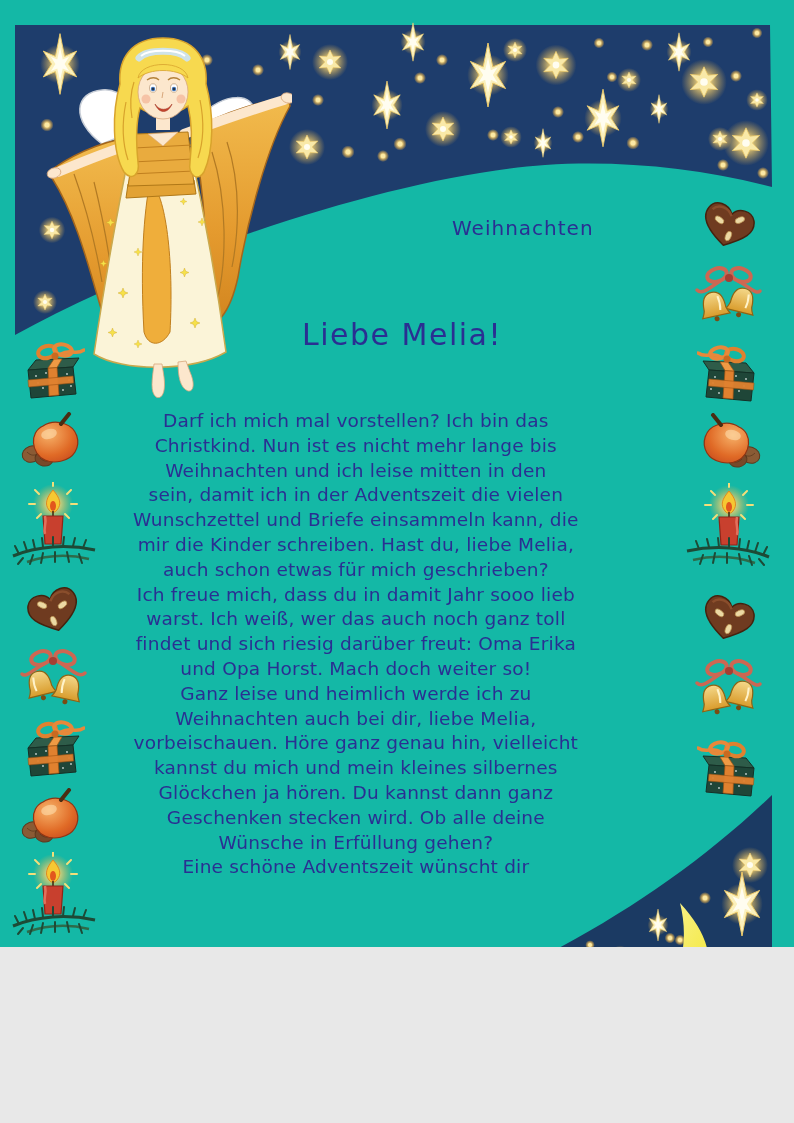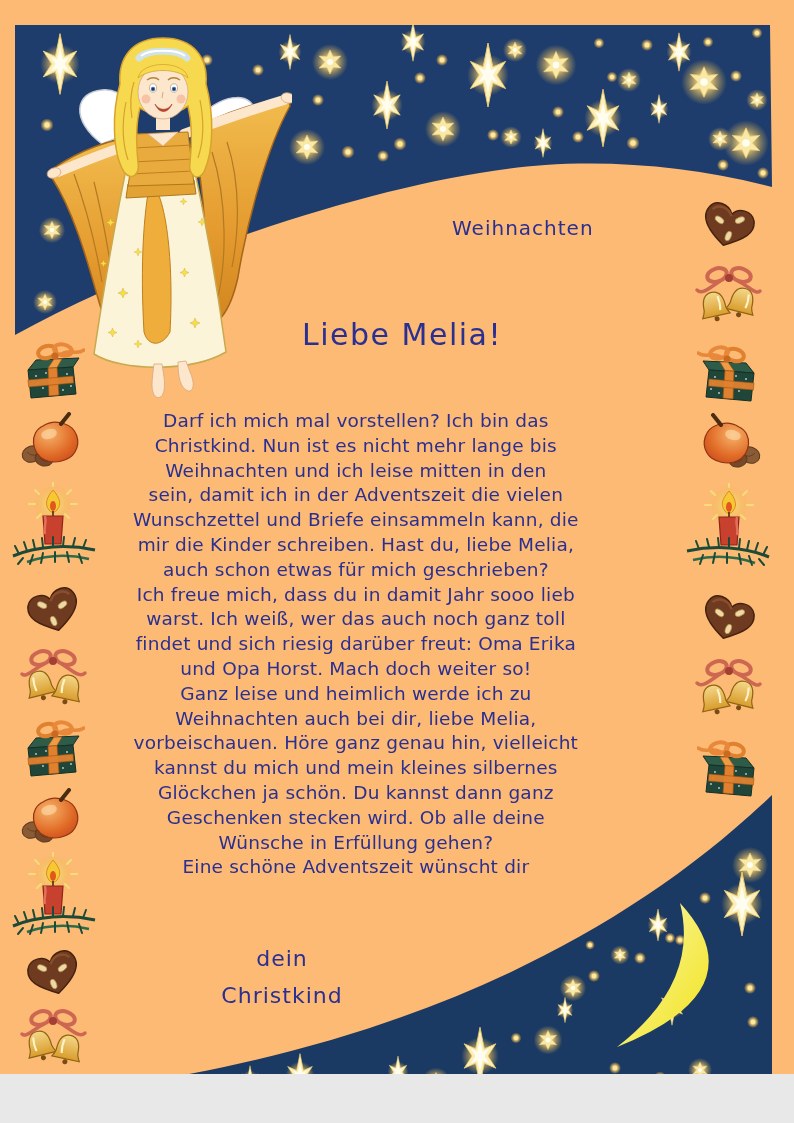--- a/index.html
+++ b/index.html
@@ -1,18 +1,18 @@
 <!DOCTYPE html>
 <html><head>
 <meta charset="utf-8">
 <style>
   html,body{margin:0;padding:0;background:#e8e8e8;}
   .page{
-    position:relative;width:794px;height:1074px;margin:0 auto;
-    background:#fdba74;overflow:hidden;
+    position:relative;width:794px;height:947px;margin:0 auto;
+    background:#14b8a6;overflow:hidden;
     font-family:"DejaVu Sans","Liberation Sans",sans-serif;
   }
   .page svg{display:block;}
   #bg-svg{position:absolute;left:0;top:0;}
   .abs{position:absolute;}
   .ink{color:#2a2f92;}
   .doc-topic{left:452px;top:216px;font-size:20px;letter-spacing:1px;}
   .greeting{left:302px;top:317px;font-size:30px;letter-spacing:1.5px;}
   .letter-body{left:133px;top:409px;font-size:18.5px;line-height:24.8px;letter-spacing:.2px;}
   .letter-body div{white-space:nowrap;text-align:center;}
@@ -315,21 +315,21 @@
       <div>mir die Kinder schreiben. Hast du, liebe Melia,</div>
       <div>auch schon etwas für mich geschrieben?</div>
       <div>Ich freue mich, dass du in damit Jahr sooo lieb</div>
       <div>warst. Ich weiß, wer das auch noch ganz toll</div>
       <div>findet und sich riesig darüber freut: Oma Erika</div>
       <div>und Opa Horst. Mach doch weiter so!</div>
       <div>Ganz leise und heimlich werde ich zu</div>
       <div>Weihnachten auch bei dir, liebe Melia,</div>
       <div>vorbeischauen. Höre ganz genau hin, vielleicht</div>
       <div>kannst du mich und mein kleines silbernes</div>
-      <div>Glöckchen ja schön. Du kannst dann ganz</div>
+      <div>Glöckchen ja hören. Du kannst dann ganz</div>
       <div>Geschenken stecken wird. Ob alle deine</div>
       <div>Wünsche in Erfüllung gehen?</div>
       <div>Eine schöne Adventszeit wünscht dir</div>
     </div>
   <div class="abs ink signature" id="signature">
       <div>dein</div>
       <div>Christkind</div>
     </div>
 
   <div id="left-border">

